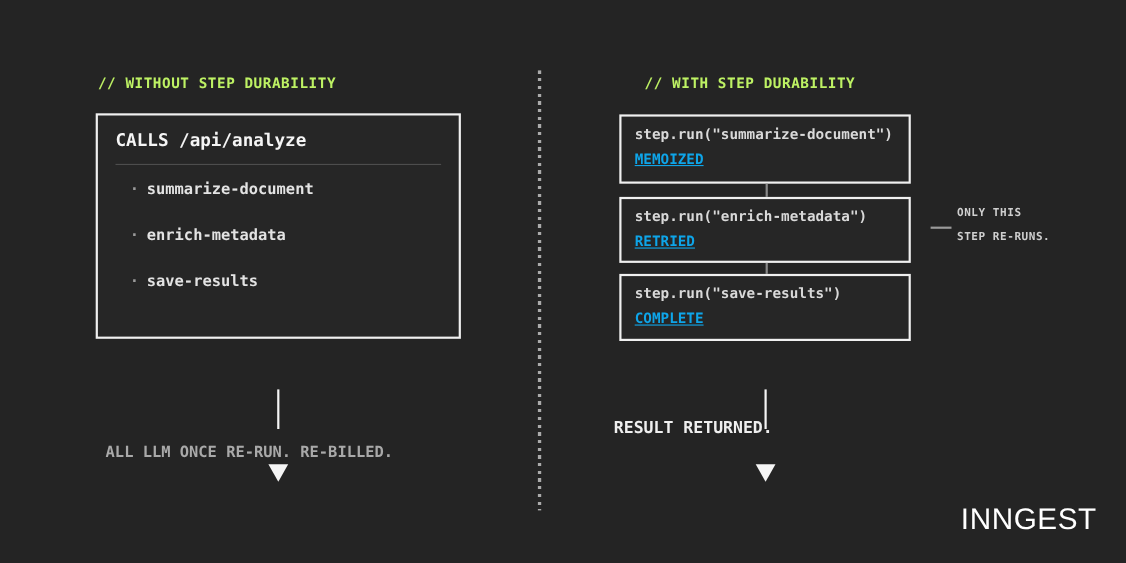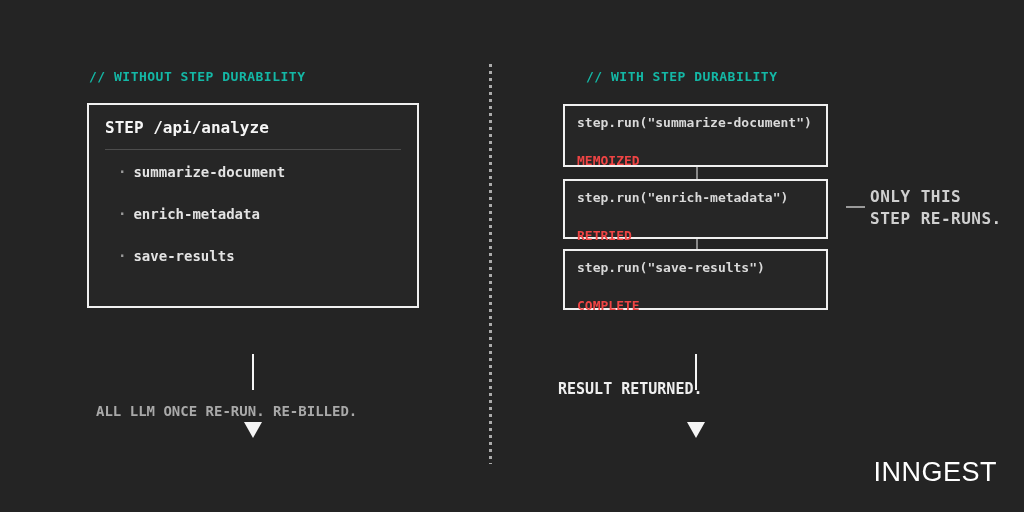--- a/index.html
+++ b/index.html
@@ -8,21 +8,21 @@
     width:1024px;height:512px;
     background:#242424;
     font-family:"DejaVu Sans Mono","Liberation Mono",monospace;
     font-weight:bold;
     overflow:hidden;
     color:#f0f0f0;
   }
   .abs{position:absolute;line-height:1;white-space:pre;}
 
   
-  .comment{font-size:13px;color:#14b8a6;letter-spacing:0.5px;}
+  .comment{font-size:13px;color:#bef264;letter-spacing:0.5px;}
   .comment-left{left:89px;top:70px;}
   .comment-right{left:563px;top:70px;margin-left:23px;}
 
   
   .pipeline-box{
     left:87px;top:103px;width:332px;height:205px;
     border:2px solid #f0f0f0;box-sizing:border-box;
     background:#262626;
   }
   .box-title{position:absolute;left:16px;top:15px;font-size:16px;color:#f5f5f5;line-height:1;white-space:pre;}
@@ -62,48 +62,48 @@
   
   .step-box{
     left:563px;width:265px;
     border:2px solid #f0f0f0;box-sizing:border-box;
     background:#262626;
   }
   .sbox-0{top:104px;height:63px;}
   .sbox-1{top:179px;height:60px;}
   .sbox-2{top:249px;height:61px;}
   .step-code{position:absolute;left:12px;top:10px;font-size:13px;color:#d9d9d9;line-height:1;white-space:pre;}
-  .step-status{position:absolute;left:12px;top:48px;font-size:13px;color:#ef4444;line-height:1;white-space:pre;}
+  .step-status{position:absolute;left:12px;top:33px;font-size:13px;color:#0ea5e9;line-height:1;white-space:pre;text-decoration:underline;}
   .step-connector{left:696px;width:2px;background:#8a8a8a;}
   .conn-0{top:167px;height:12px;}
   .conn-1{top:239px;height:10px;}
 
   
   .annotation-dash{left:846px;top:206px;width:19px;height:2px;background:#9a9a9a;}
-  .annotation-text{font-size:16px;color:#cfcfcf;letter-spacing:0.5px;}
+  .annotation-text{font-size:10px;color:#cfcfcf;letter-spacing:0.5px;}
   .ann-1{left:870px;top:189px;}
   .ann-2{left:870px;top:211px;}
 
   
   .logo{
     right:27px;top:459px;
     font-family:"Liberation Sans","DejaVu Sans",sans-serif;
     font-weight:normal;font-size:27px;color:#ffffff;
     letter-spacing:0.5px;line-height:1;
   }
 </style>
 </head>
 <body>
 
 <div class="canvas">
 
   <div class="abs comment comment-left">// WITHOUT STEP DURABILITY</div>
 
   <div class="abs pipeline-box">
-    <div class="box-title">STEP /api/analyze</div>
+    <div class="box-title">CALLS /api/analyze</div>
     <div class="box-divider"></div>
     <div class="bullet-row brow-0"><span class="dot">·</span><span>summarize-document</span></div>
     <div class="bullet-row brow-1"><span class="dot">·</span><span>enrich-metadata</span></div>
     <div class="bullet-row brow-2"><span class="dot">·</span><span>save-results</span></div>
   </div>
 
   <div class="abs arrow arrow-left">
     <div class="arrow-line"></div>
     <div class="arrow-head"></div>
   </div>

